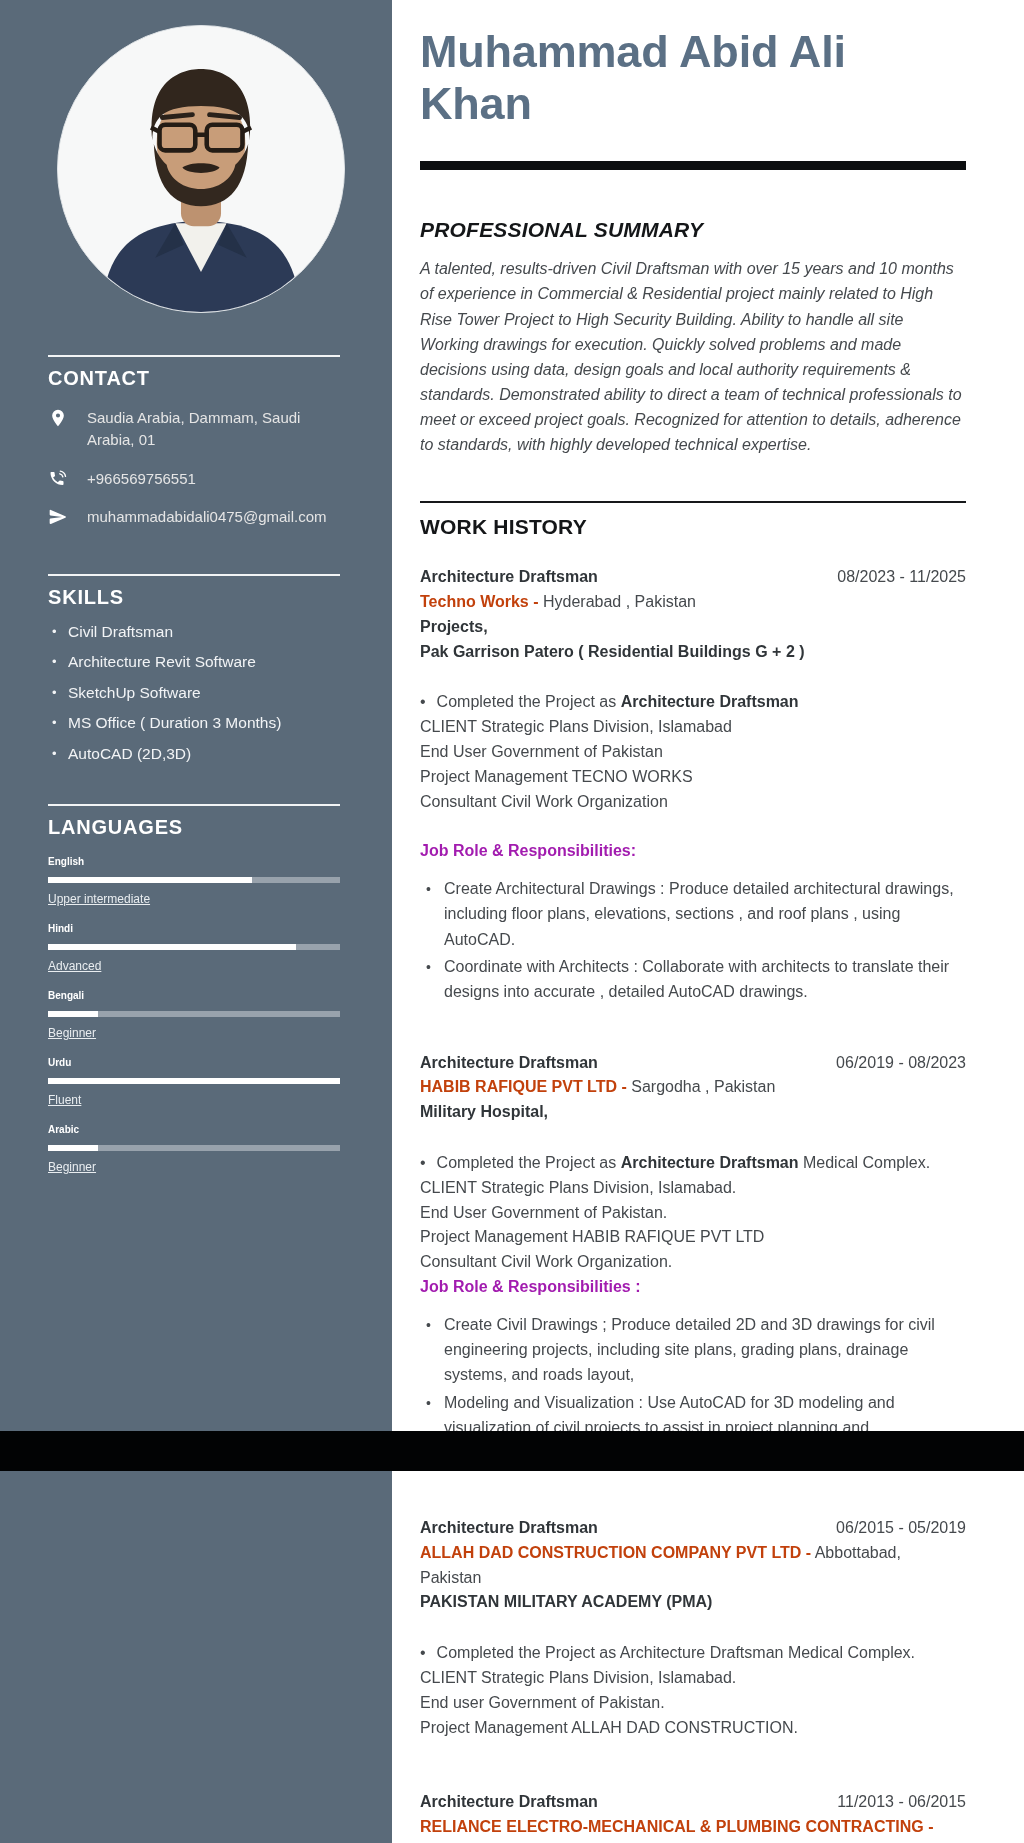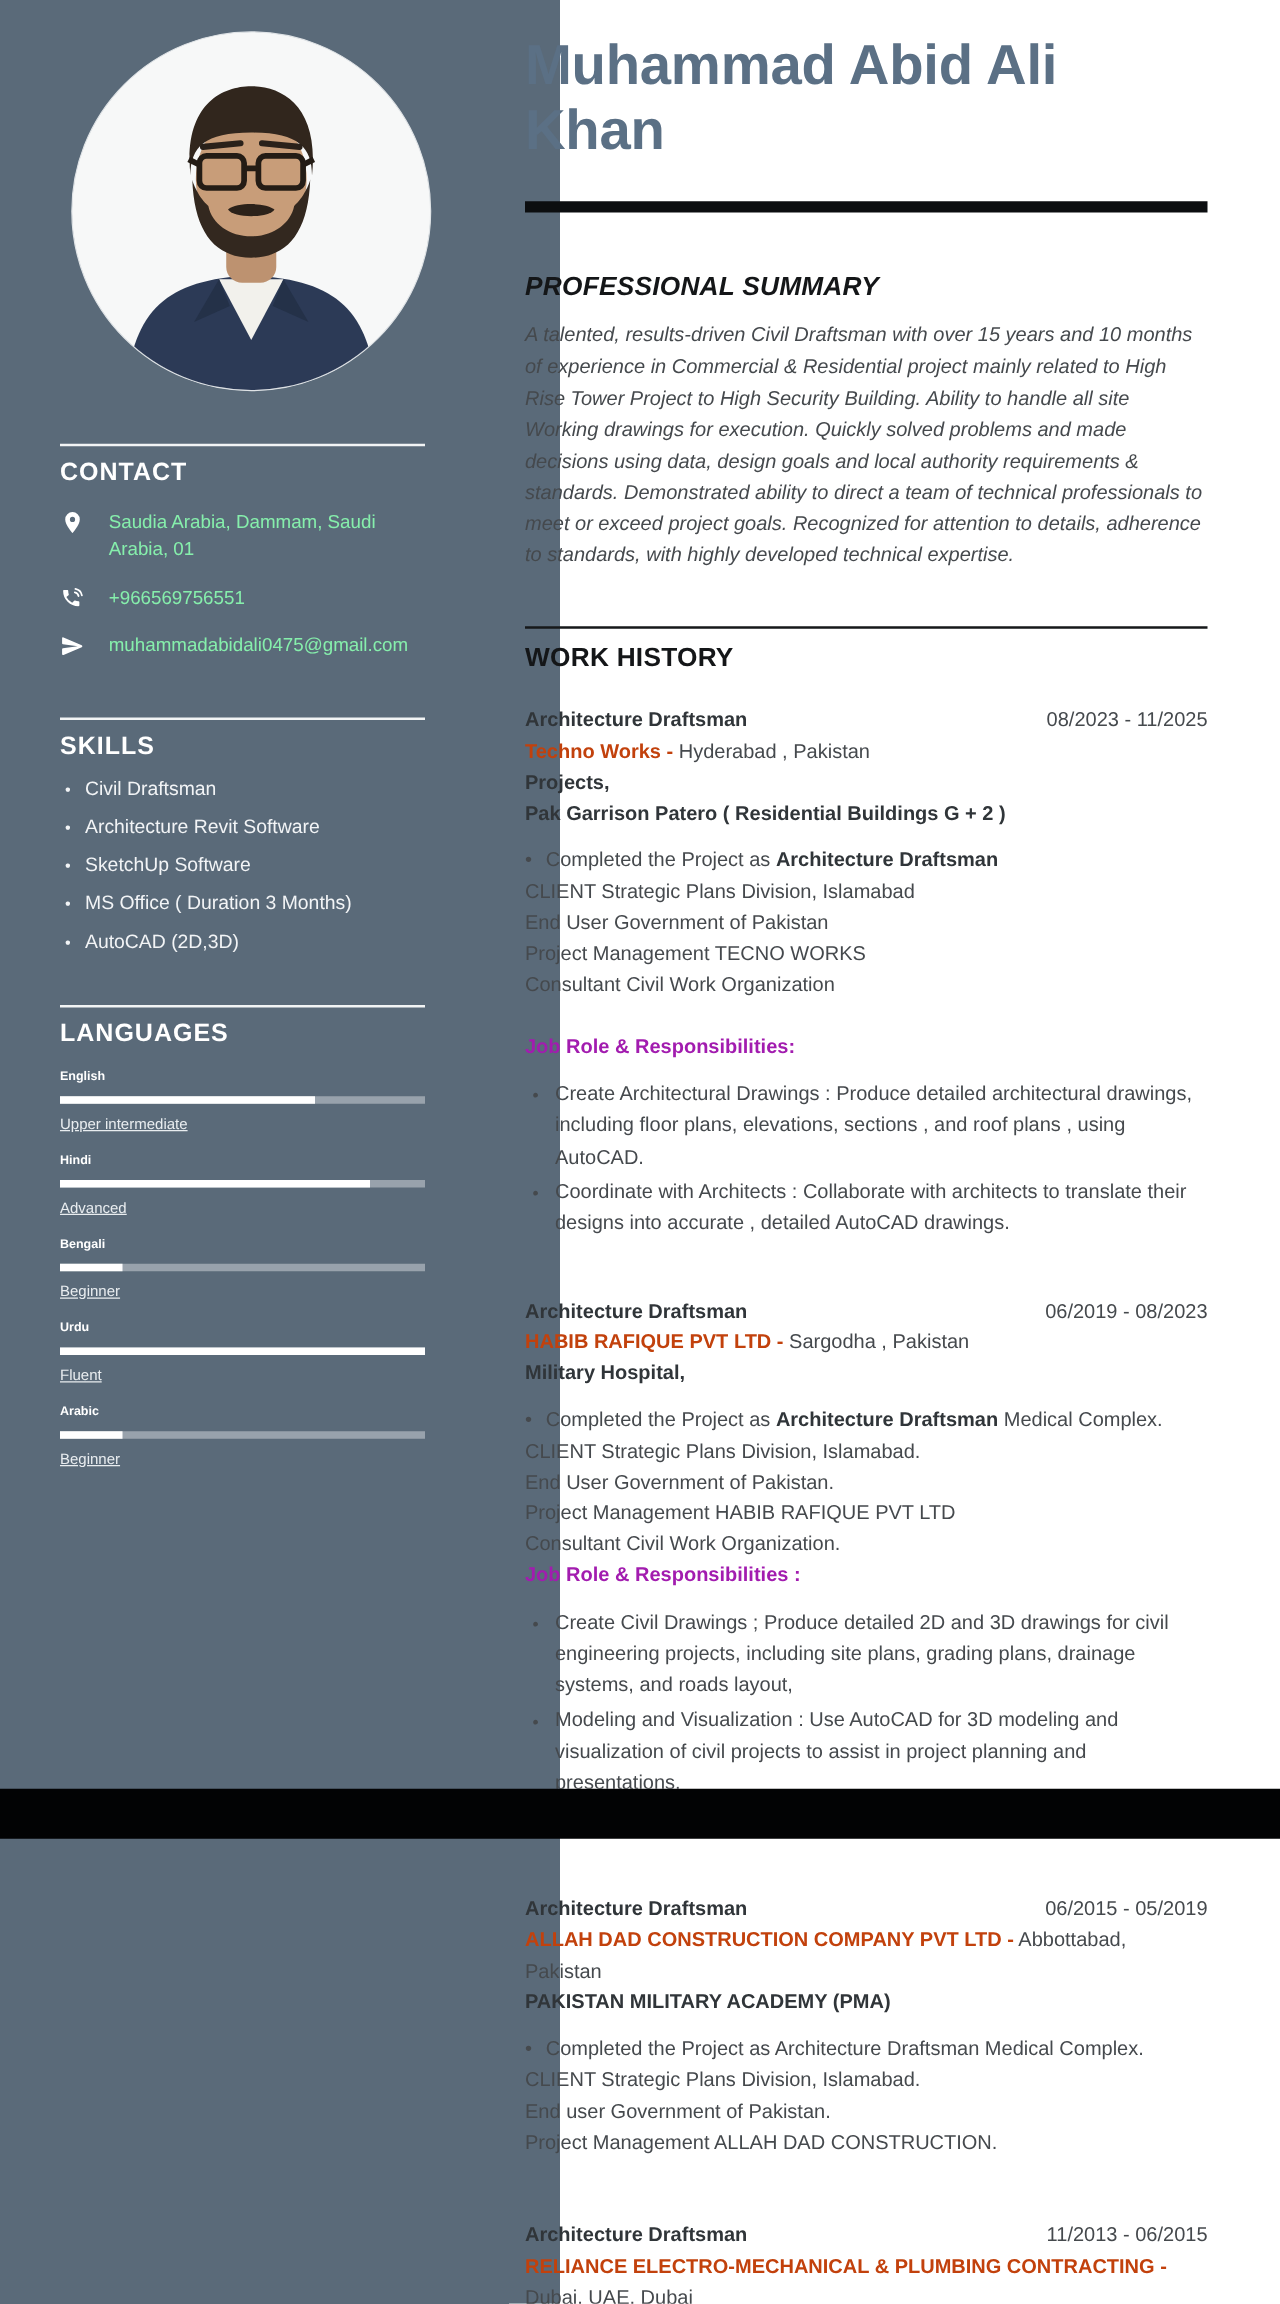--- a/index.html
+++ b/index.html
@@ -3,33 +3,33 @@
 <meta charset="utf-8">
 <style>
   html,body{margin:0;padding:0;}
   body{
     width:1024px;height:1843px;position:relative;background:#ffffff;
     font-family:"Liberation Sans", sans-serif;overflow:hidden;
     -webkit-font-smoothing:antialiased;
   }
   .page{position:absolute;inset:0;}
   
-  .sidebar{position:absolute;left:0;top:0;bottom:0;width:448px;background:#5a6a79;color:#eef1f3;}
+  .sidebar{position:absolute;left:0;top:0;bottom:0;width:392px;background:#5a6a79;color:#eef1f3;}
   .photo-wrap{width:286px;height:286px;border-radius:50%;background:#f7f8f8;margin:25px 0 0 57px;overflow:hidden;border:1px solid #dfe3e6;}
   .photo-wrap svg{display:block;width:100%;height:100%;}
   .side-section{margin:0 24px 0 48px;width:292px;}
   .side-rule{border-top:2px solid #f2f4f5;}
   .side-h{font-size:20px;font-weight:700;letter-spacing:.8px;margin:10px 0 0;color:#ffffff;}
   .sec-contact{margin-top:42px;}
   .sec-skills{margin-top:46px;}
   .sec-languages{margin-top:40px;}
   .contact-item{display:flex;gap:17px;margin-top:17px;font-size:15px;line-height:1.45;align-items:flex-start;}
   .c-icon{width:22px;flex:0 0 22px;margin-top:1px;}
   .c-icon svg{width:20px;height:20px;display:block;}
-  .c-text{color:#86efac;}
+  .c-text{color:#e5e5e5;}
   .skill-list{list-style:none;margin:12px 0 0;padding:0;}
   .skill-item{position:relative;padding-left:20px;font-size:15.5px;line-height:1.38;margin-top:9px;color:#f2f4f6;}
   .skill-item::before{content:"•";position:absolute;left:4px;font-size:13px;top:2px;}
   .lang{margin-top:17px;}
   .lang-name{font-weight:700;font-size:10px;color:#ffffff;}
   .bar{height:6px;background:rgba(255,255,255,.38);margin-top:10px;position:relative;}
   .fill{position:absolute;left:0;top:0;bottom:0;background:#ffffff;}
   .level{margin-top:9px;font-size:12px;color:#e9edf0;text-decoration:underline;}
   
   .band{position:absolute;top:1431px;left:0;width:1024px;height:40px;background:#020304;z-index:6;}
@@ -47,21 +47,21 @@
   .sec-work .main-h{margin-top:12px;}
   .entry{margin-top:26px;font-size:16px;line-height:1.55;color:#45494d;}
   .entry + .entry{margin-top:46px;}
   .main2 .entry:first-child{margin-top:0;}
   .main2 .entry + .entry{margin-top:50px;}
   .entry-head{display:flex;justify-content:space-between;}
   .entry-title{font-weight:700;color:#303539;}
   .entry-dates{color:#45494d;}
   .company{font-weight:700;color:#c2410c;}
   .bold-line{font-weight:700;color:#303539;}
-  .lead-bullet{margin-top:13px;}
+  .lead-bullet{margin-top:26px;}
   .lead-bullet .dot{margin-right:11px;}
   .seg-b{font-weight:700;color:#303539;}
   .job-role{font-weight:700;color:#a21caf;}
   .job-role.gap{margin-top:25px;}
   .resp-list{margin:12px 0 0;padding:0;list-style:none;}
   .resp-list li{position:relative;padding-left:24px;margin-top:2px;line-height:1.58;}
   .resp-list li::before{content:"•";position:absolute;left:6px;font-size:14px;top:2px;}
 </style>
 </head>
 <body>

